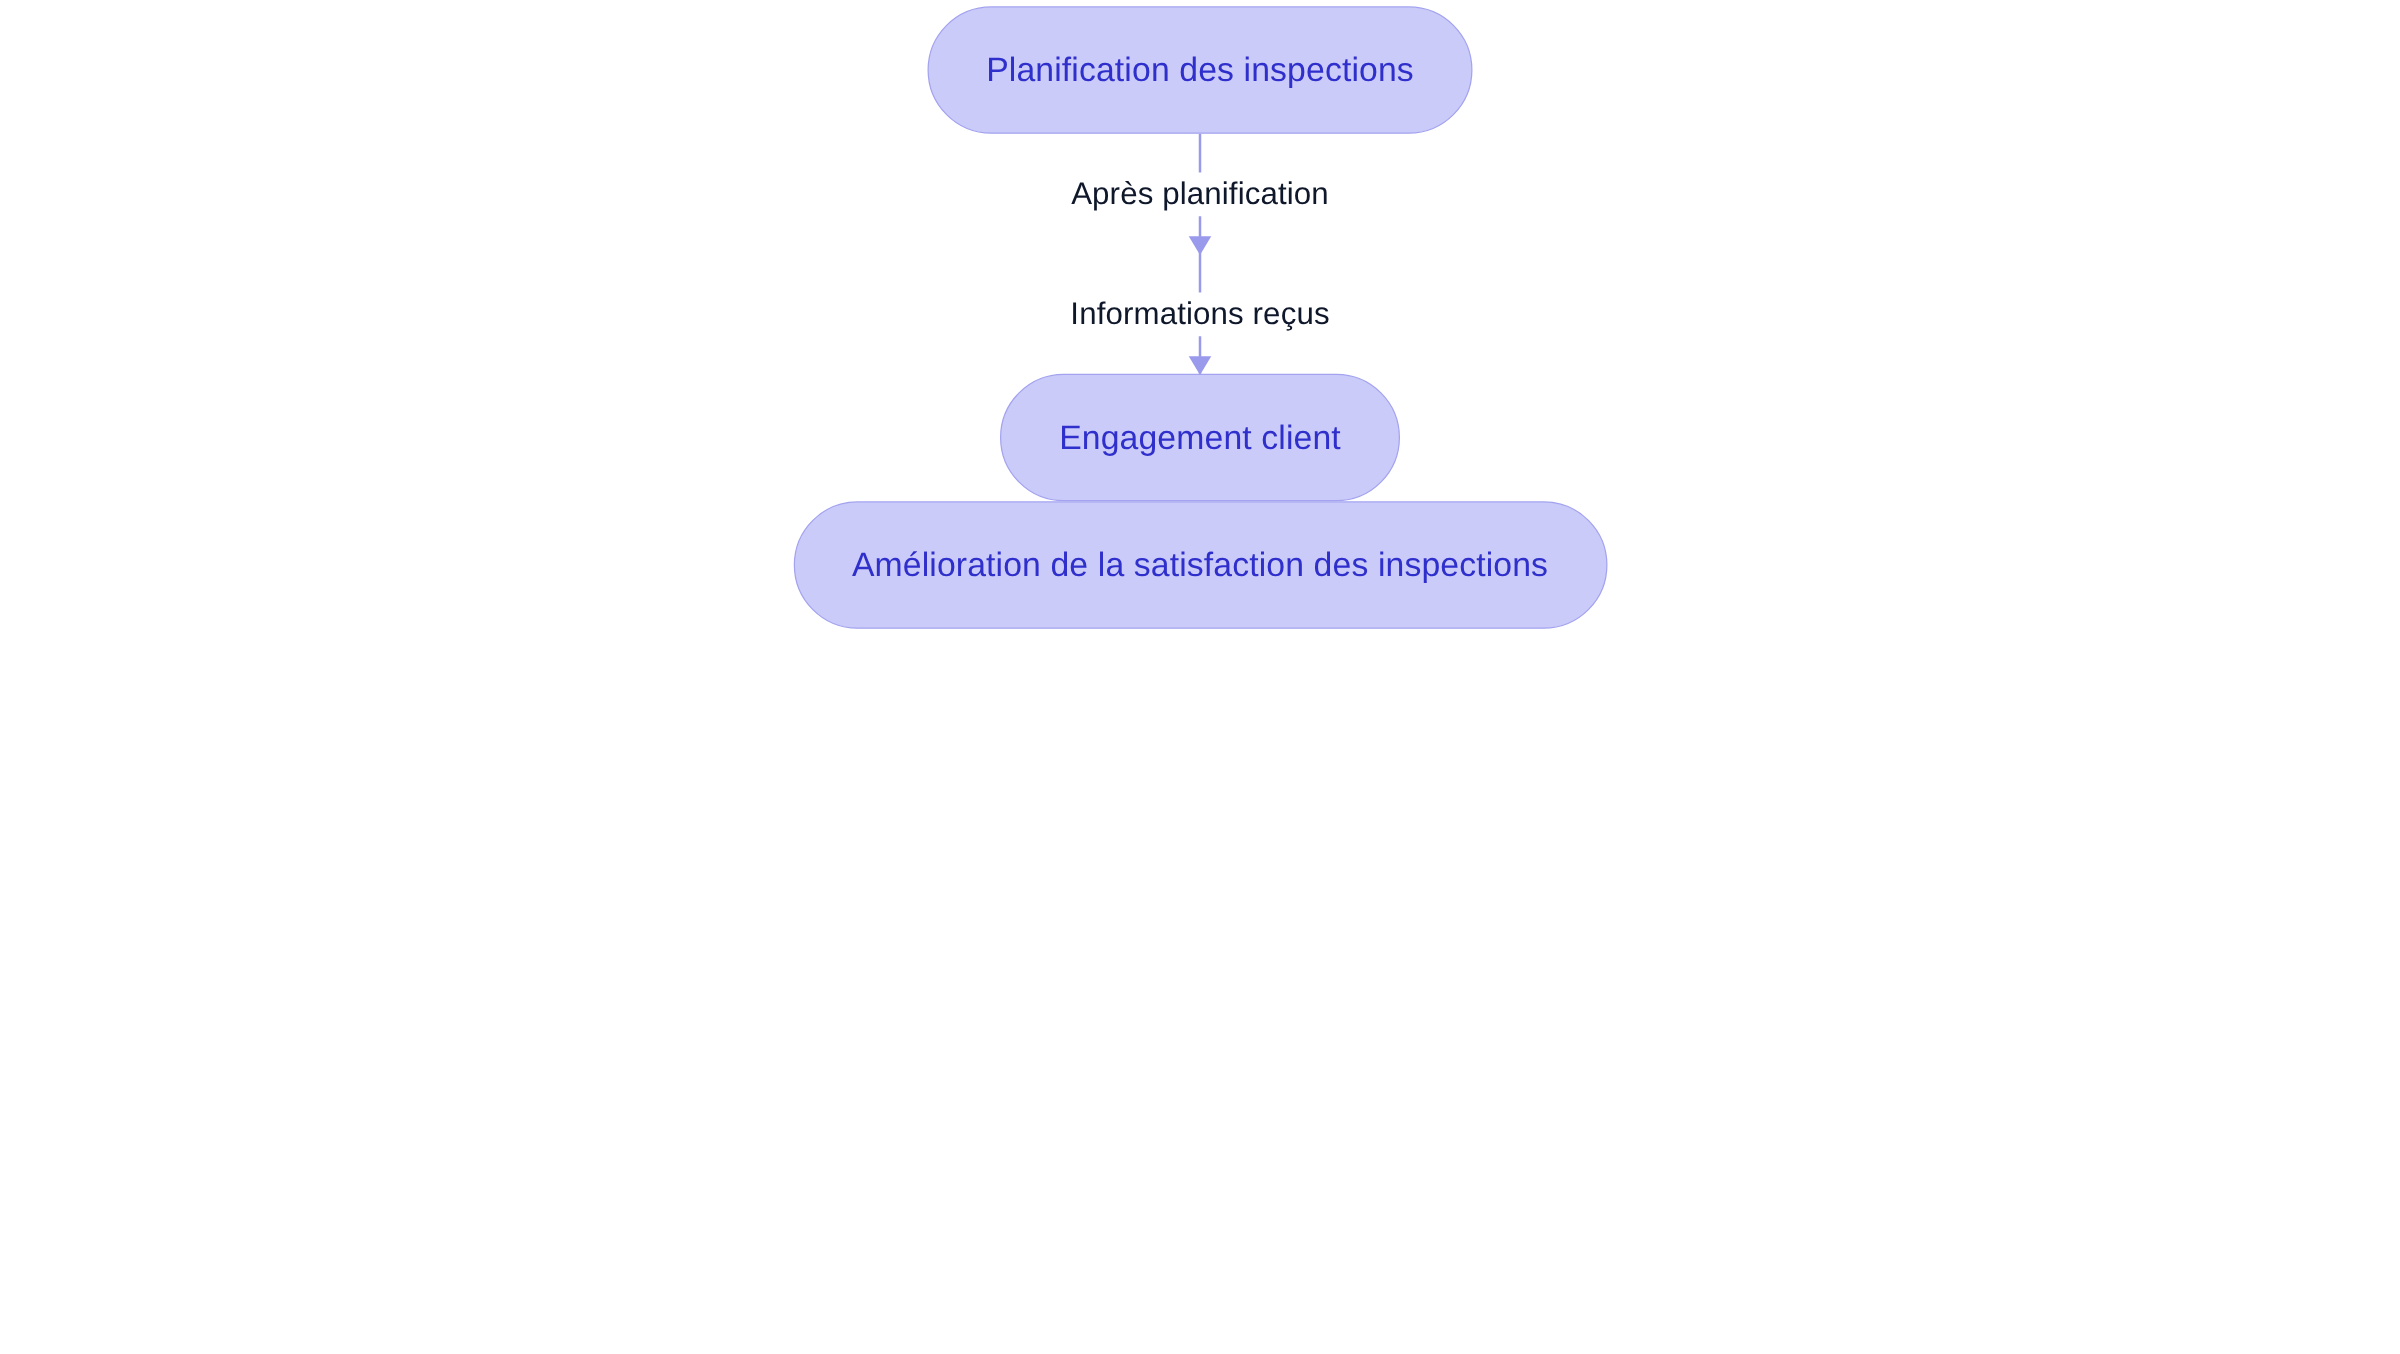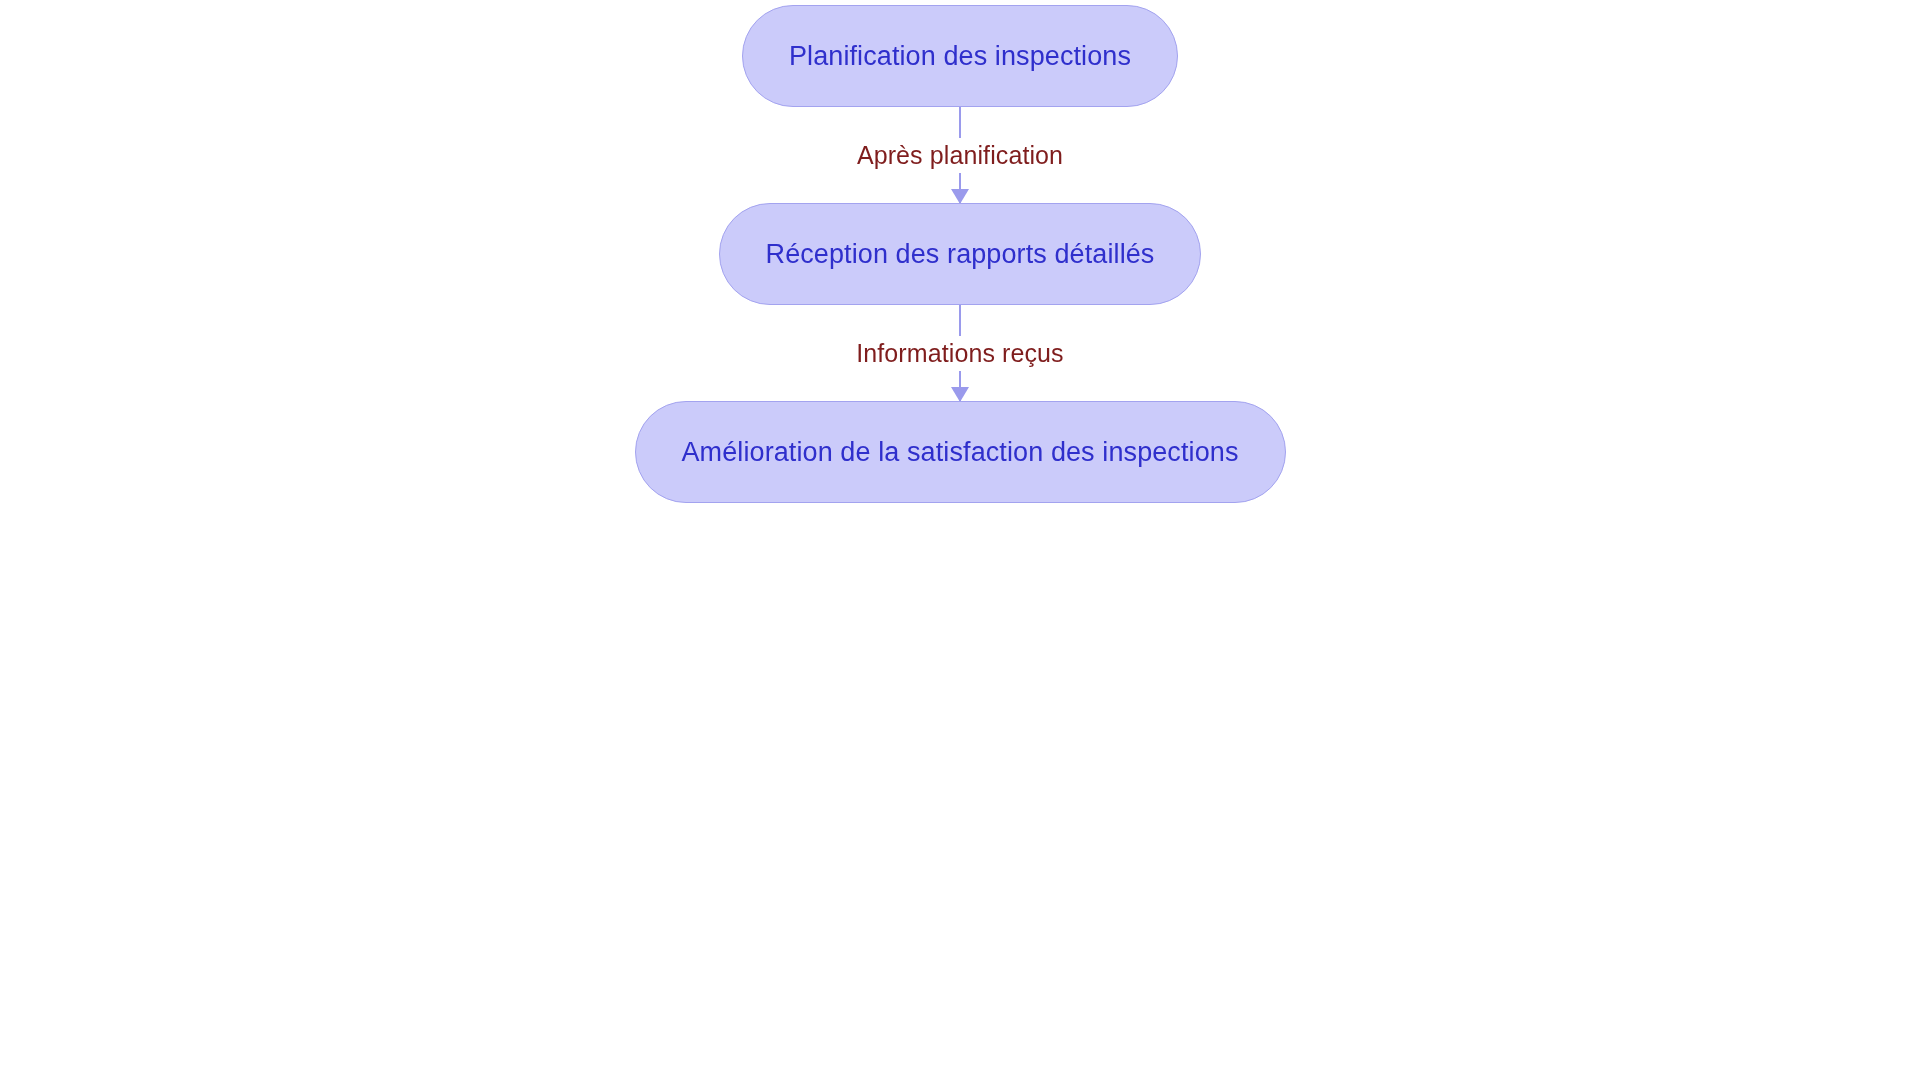--- a/index.html
+++ b/index.html
@@ -87,21 +87,21 @@
     width: 0;
     height: 0;
     border-left: 9px solid transparent;
     border-right: 9px solid transparent;
     border-top: 15px solid #9a9aec;
   }
   .edge-label {
     position: relative;
     z-index: 3;
     background: #ffffff;
-    color: #7f1d1d;
+    color: #0f172a;
     font-size: 25px;
     line-height: 1;
     padding: 5px 9px;
     white-space: nowrap;
     letter-spacing: 0.1px;
     text-align: center;
   }
 
   
   .flow-stack { padding-top: 5px; }
@@ -115,32 +115,32 @@
     <div class="node">
       <span class="node-label">Planification des inspections</span>
     </div>
 
     <div class="connector">
       <span class="line"></span>
       <span class="arrowhead"></span>
       <span class="edge-label">Après planification</span>
     </div>
 
-    <div class="node">
-      <span class="node-label">Réception des rapports détaillés</span>
-    </div>
 
 
 
     <div class="connector">
       <span class="line"></span>
       <span class="arrowhead"></span>
       <span class="edge-label">Informations reçus</span>
     </div>
 
+    <div class="node">
+      <span class="node-label">Engagement client</span>
+    </div>
 
 
     <div class="node">
       <span class="node-label">Amélioration de la satisfaction des inspections</span>
     </div>
 
   </div>
 </div>
 
 </body></html>

